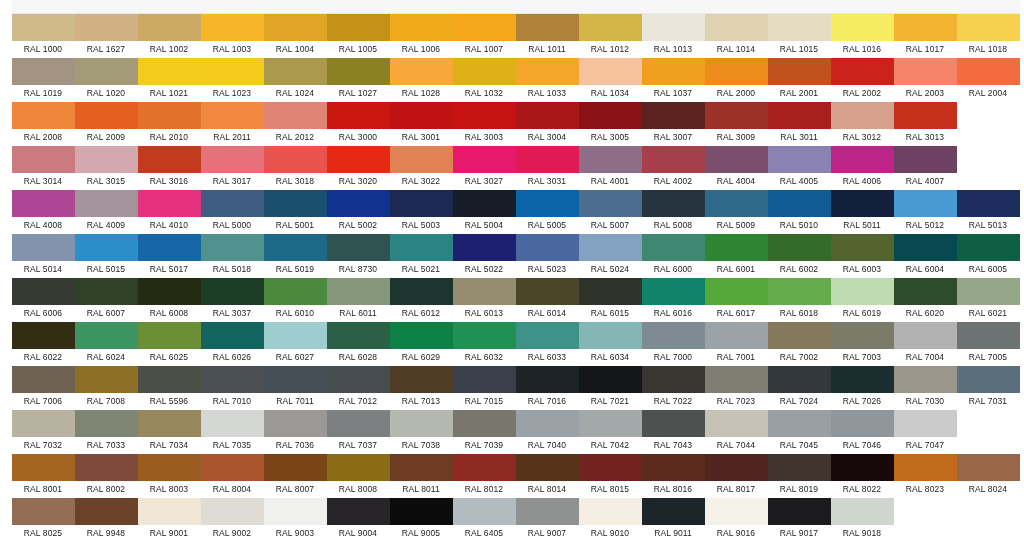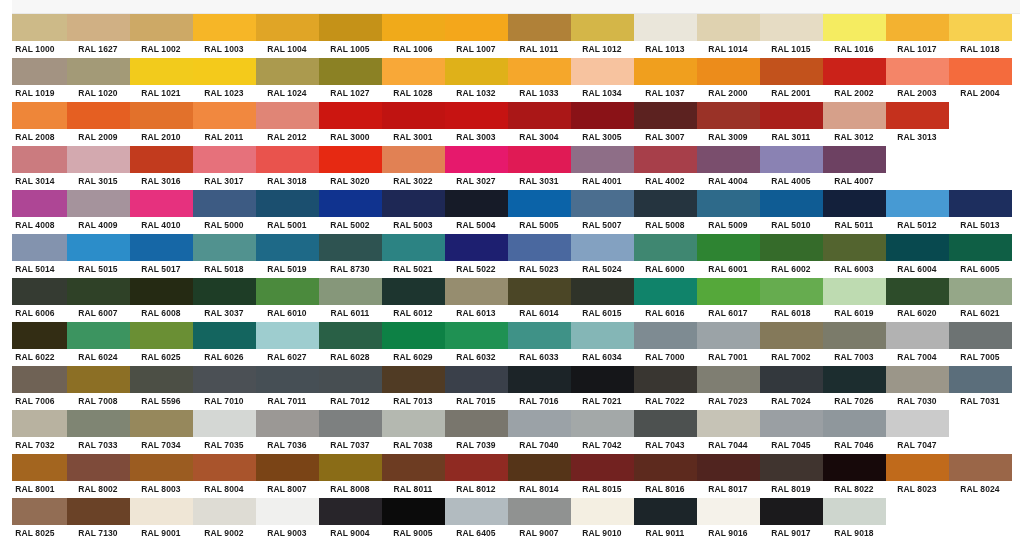--- a/index.html
+++ b/index.html
@@ -31,23 +31,22 @@
   }
   .right-margin {
     position: absolute;
     right: 0; top: 0;
     width: 4px; height: 547px;
     background: #ffffff;
     z-index: 5;
   }
   #grid {
     position: absolute;
-    left: 4px; top: 14px;
+    left: 12px; top: 14px;
     width: 1008px;
-    font-weight: bold;
   }
   .row {
     display: flex;
     width: 1008px;
     height: 44px;
     align-items: stretch;
   }
   .cell {
     width: 63px;
     height: 44px;
@@ -456,20 +455,26 @@
             <span>RAL 4004</span>
           </div>
         </div>
         <div class="cell">
           <div class="swatch" title="RAL 4005" style="background: rgb(138, 130, 179);"></div>
           <div class="label-strip">
             <span>RAL 4005</span>
           </div>
         </div>
         <div class="cell">
+          <div class="swatch" title="RAL 4006" style="background: rgb(188, 37, 135);"></div>
+          <div class="label-strip">
+            <span>RAL 4006</span>
+          </div>
+        </div>
+        <div class="cell">
           <div class="swatch" title="RAL 4007" style="background: rgb(109, 65, 98);"></div>
           <div class="label-strip">
             <span>RAL 4007</span>
           </div>
         </div>
       </div>
       <div class="row">
         <div class="cell">
           <div class="swatch" title="RAL 4008" style="background: rgb(174, 70, 149);"></div>
           <div class="label-strip">
@@ -1152,21 +1157,21 @@
       <div class="row">
         <div class="cell">
           <div class="swatch" title="RAL 8025" style="background: rgb(146, 109, 84);"></div>
           <div class="label-strip">
             <span>RAL 8025</span>
           </div>
         </div>
         <div class="cell">
           <div class="swatch" title="RAL 8028" style="background: rgb(106, 66, 39);"></div>
           <div class="label-strip">
-            <span>RAL 7130</span>
+            <span>RAL 9948</span>
           </div>
         </div>
         <div class="cell">
           <div class="swatch" title="RAL 9001" style="background: rgb(239, 230, 214);"></div>
           <div class="label-strip">
             <span>RAL 9001</span>
           </div>
         </div>
         <div class="cell">
           <div class="swatch" title="RAL 9002" style="background: rgb(222, 220, 212);"></div>

